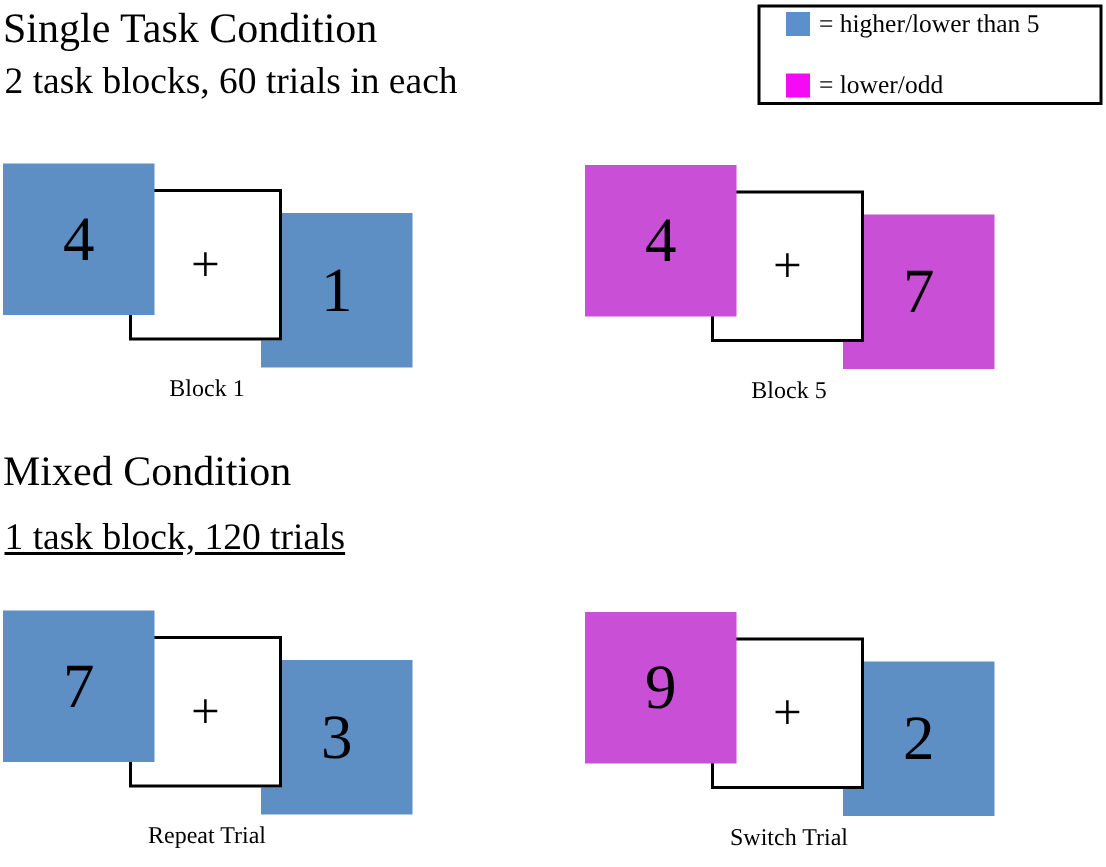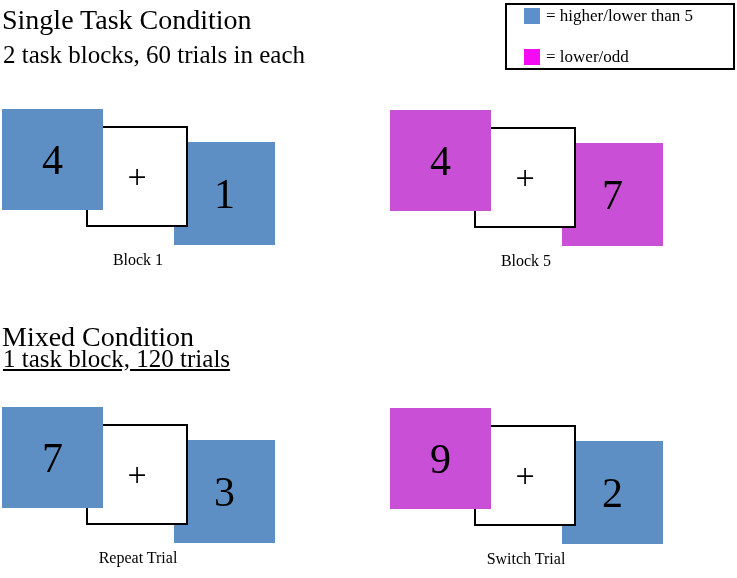--- a/index.html
+++ b/index.html
@@ -20,21 +20,21 @@
     white-space: nowrap;
   }
   .section-subtitle {
     position: absolute;
     font-size: 25px;
     line-height: 1.1;
     white-space: nowrap;
   }
   .t-single { left: 2px; top: 5px; }
   .s-single { left: 3px; top: 41px; }
-  .t-mixed  { left: 2px; top: 322px; }
+  .t-mixed  { left: 2px; top: 300px; }
   .s-mixed  { left: 3px; top: 345px; text-decoration: underline; }
 
   .legend {
     position: absolute;
     left: 505px; top: 3px;
     width: 230px; height: 67px;
     box-sizing: border-box;
     border: 2px solid #000000;
     background: #ffffff;
     display: flex;

